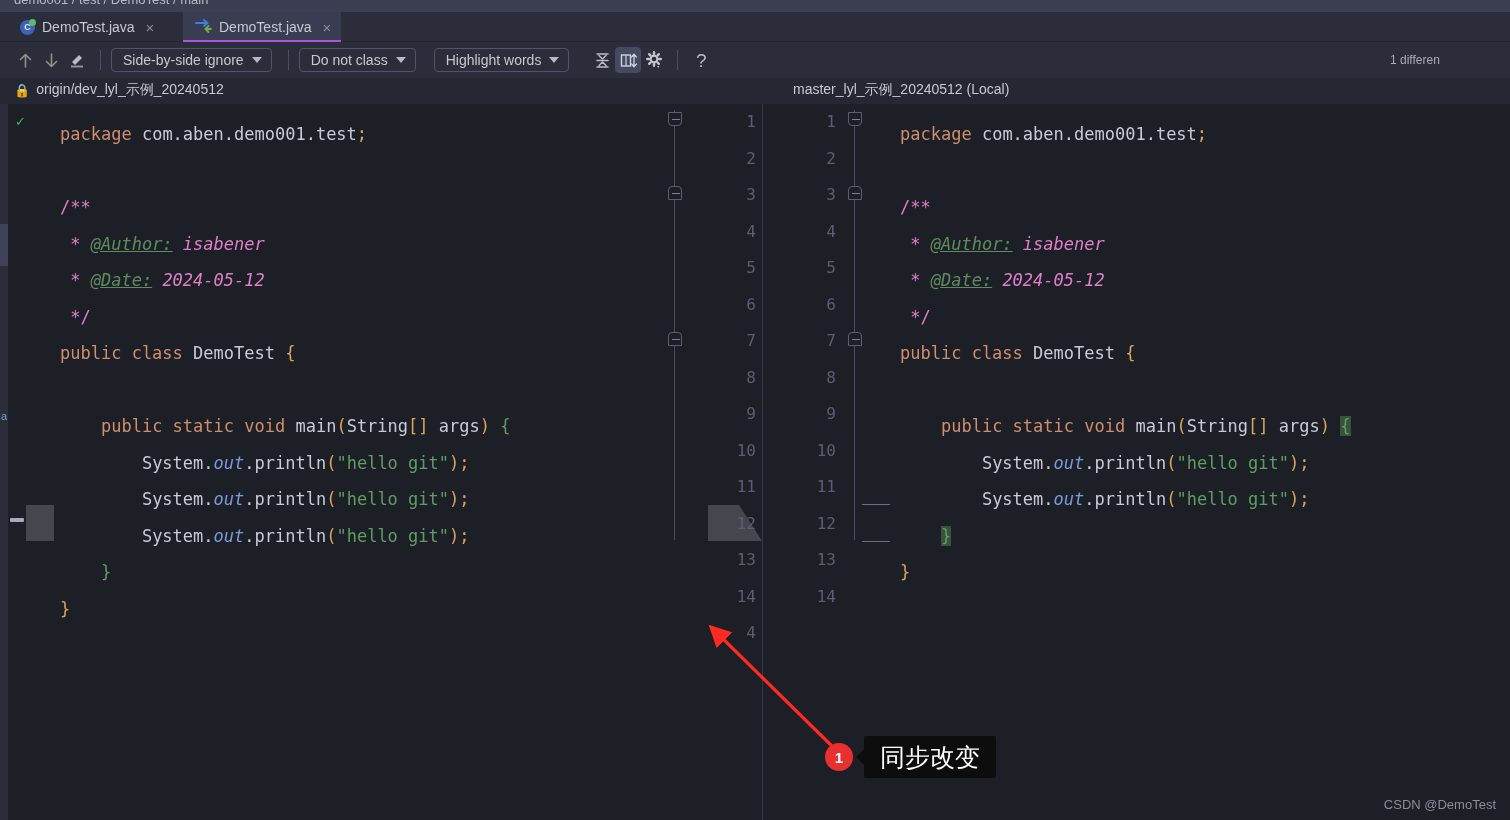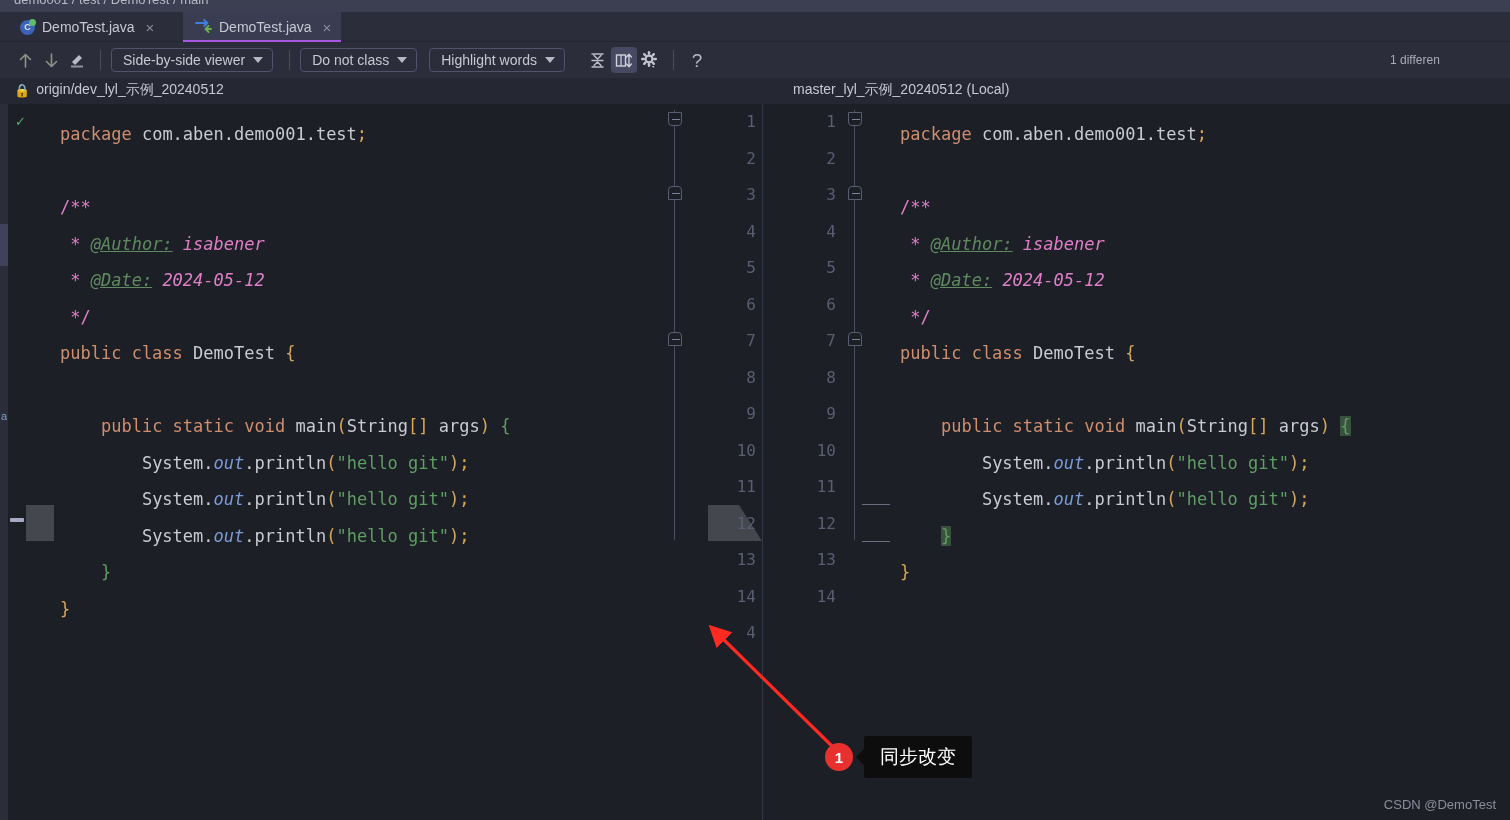--- a/index.html
+++ b/index.html
@@ -200,21 +200,21 @@
 
   
   .anno-arrow { position: absolute; left: 700px; top: 515px; pointer-events: none; }
   .anno-badge {
     position: absolute; left: 825px; top: 639px; width: 28px; height: 28px;
     border-radius: 50%; background: #e8312f; color: #fff;
     font-size: 15px; font-weight: bold; display: flex; align-items: center; justify-content: center;
   }
   .anno-tip {
     position: absolute; left: 864px; top: 632px; height: 42px;
-    background: #0d0d0d; color: #fff; font-size: 19px;
+    background: #0d0d0d; color: #fff; font-size: 25px;
     display: flex; align-items: center; padding: 0 16px;
     border-radius: 2px;
   }
   .anno-tip::before {
     content: ""; position: absolute; left: -8px; top: 13px;
     border-top: 8px solid transparent; border-bottom: 8px solid transparent;
     border-right: 8px solid #0d0d0d;
   }
 
   .watermark {
@@ -264,29 +264,29 @@
         </svg>
     </div>
     <div class="tb-icon">
       <svg width="18" height="17" viewBox="0 0 18 17">
         <path d="M4 10 L11 3 L14 6 L7 13 Z" fill="#b9bcc8"></path>
         <rect x="3" y="13.5" width="12" height="2" fill="#8f92a0"></rect>
       </svg>
     </div>
     <div class="tb-sep"></div>
     <div class="tb-combo">
-      <span>Side-by-side viewer</span>
+      <span>Side-by-side ignore</span>
       <span class="caret"></span>
     </div>
     <div class="tb-sep"></div>
     <div class="tb-combo">
       <span>Do not class</span>
       <span class="caret"></span>
     </div>
-    <div class="tb-combo" style="margin-left:6px;">
+    <div class="tb-combo" style="margin-left:12px;">
       <span>Highlight words</span>
       <span class="caret"></span>
     </div>
     <div class="tb-icon" style="margin-left:14px;">
       <svg width="19" height="17" viewBox="0 0 19 17">
         <path d="M4 2 h11 M9.5 7 L6 3.5 M9.5 7 L13 3.5" stroke="#b9bcc8" stroke-width="1.5" fill="none" stroke-linecap="round"></path>
         <path d="M4 8.5 h11" stroke="#b9bcc8" stroke-width="1.5" stroke-linecap="round"></path>
         <path d="M9.5 10 L6 13.5 M9.5 10 L13 13.5 M4 15 h11" stroke="#b9bcc8" stroke-width="1.5" fill="none" stroke-linecap="round"></path>
       </svg>
     </div>

